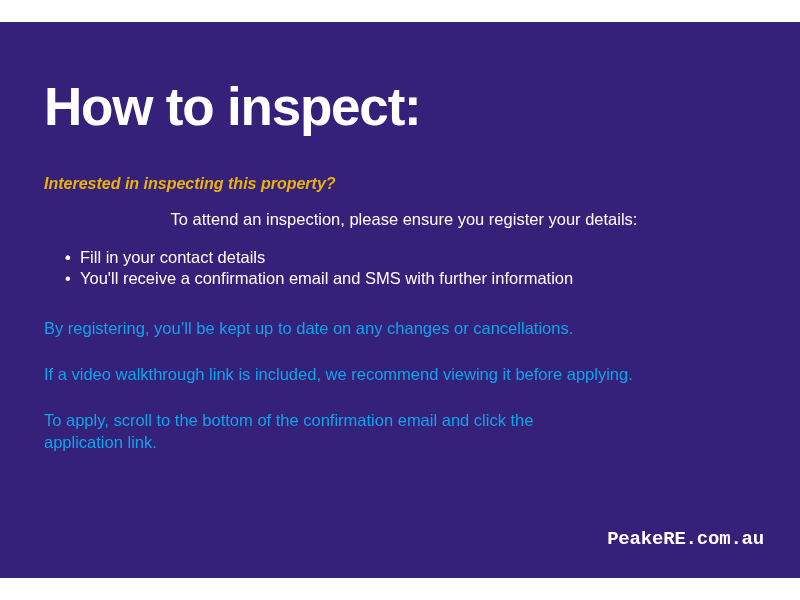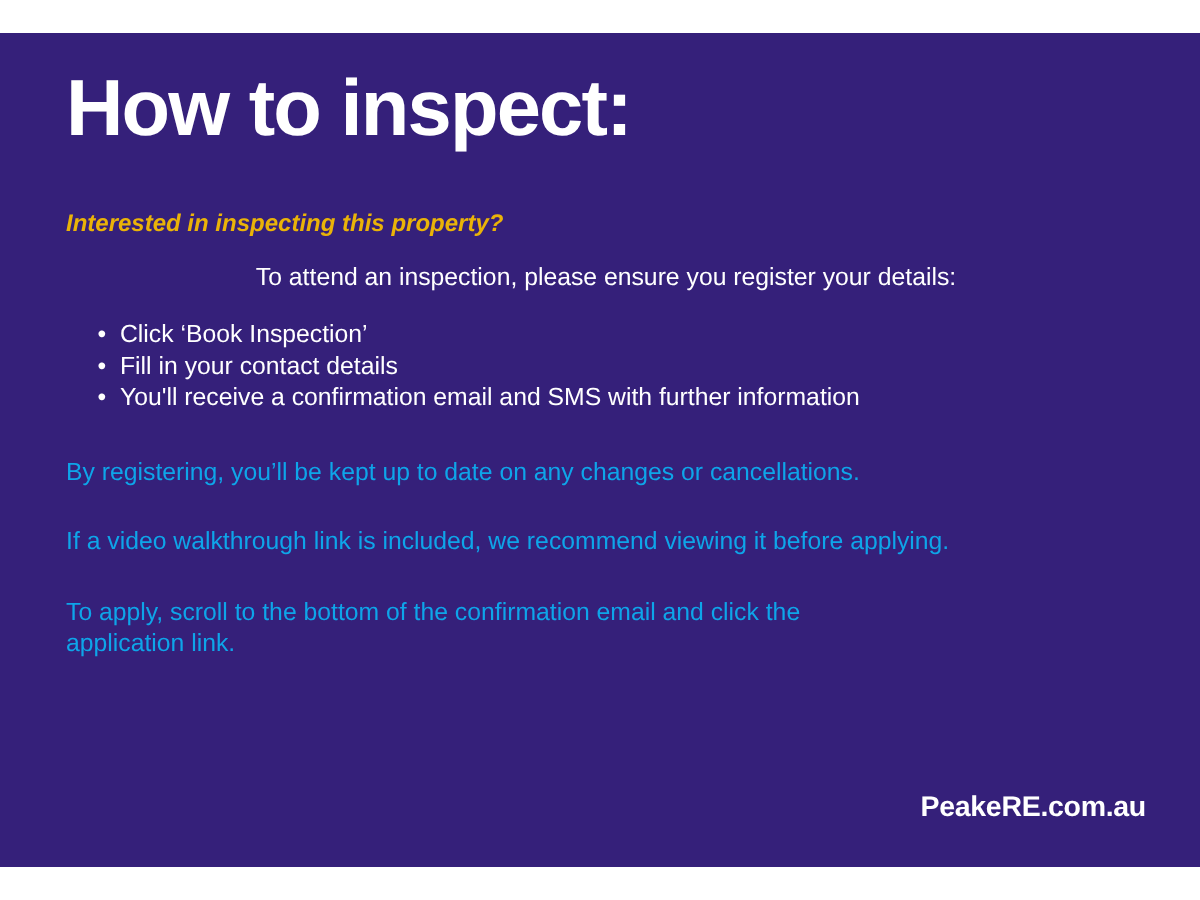--- a/index.html
+++ b/index.html
@@ -29,21 +29,21 @@
     left: 44px;
     top: 0;
     right: 36px;
     bottom: 0;
   }
   .title {
     font-size: 53px;
     font-weight: bold;
     letter-spacing: -1.2px;
     margin: 0;
-    padding-top: 24px;
+    padding-top: 58px;
     line-height: 1.0;
     color: #ffffff;
   }
   .subhead {
     font-size: 16px;
     font-weight: bold;
     margin: 0;
     padding-top: 42px;
     color: #eab308;
     font-style: italic;
@@ -84,38 +84,38 @@
   .para-block-2 { padding-top: 25px; }
   .para-block-3 { padding-top: 25px; }
   .footer {
     position: absolute;
     right: 36px;
     bottom: 28px;
     font-size: 19px;
     font-weight: bold;
     color: #ffffff;
     letter-spacing: -0.2px;
+    font-family: Liberation Mono, monospace;
   }
 </style>
 </head>
 <body>
 
 <div class="card">
   <div class="inner">
 
     <h1 class="title">How to inspect:</h1>
 
     <p class="subhead">Interested in inspecting this property?</p>
 
     <p class="lead">To attend an inspection, please ensure you register your details:</p>
 
     <ul class="steps">
       <li>
         <span class="bullet">•</span>
-        <span>Click ‘Book Inspection’</span>
       </li>
       <li>
         <span class="bullet">•</span>
         <span>Fill in your contact details</span>
       </li>
       <li>
         <span class="bullet">•</span>
         <span>You'll receive a confirmation email and SMS with further information</span>
       </li>
     </ul>

